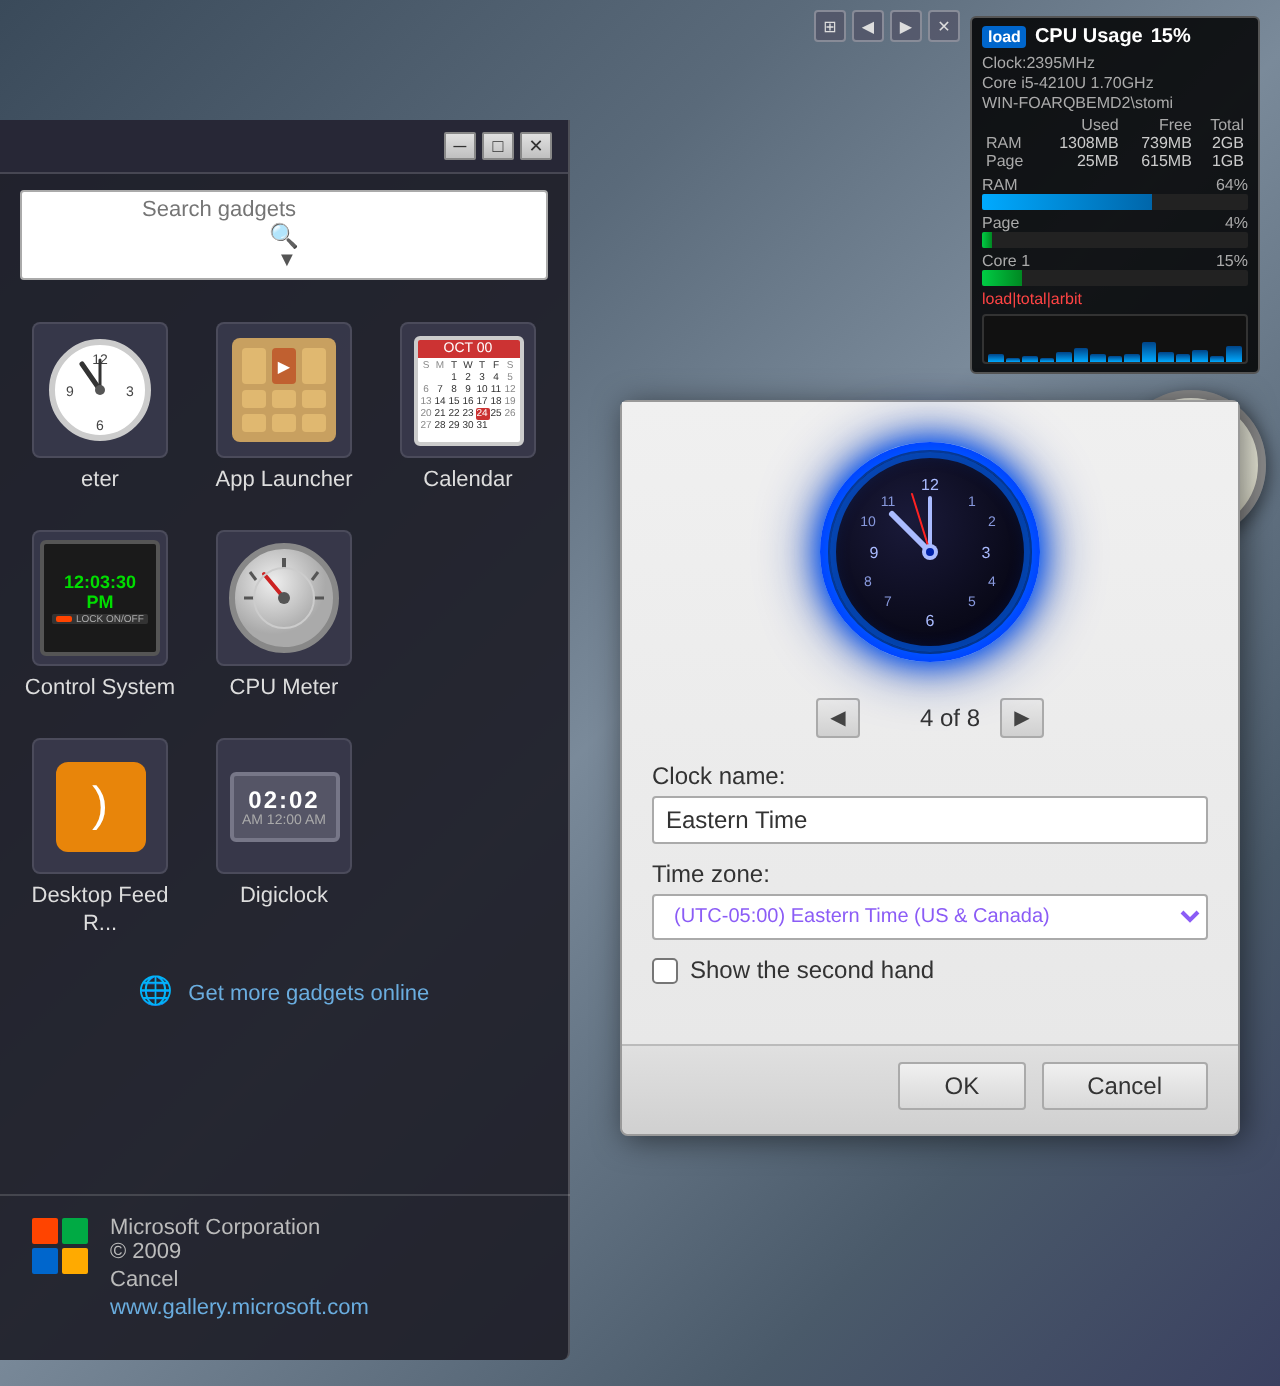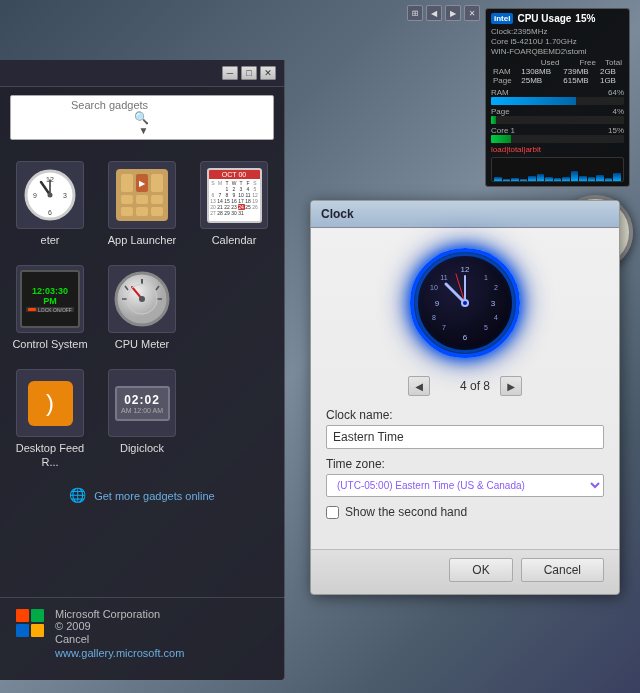--- a/index.html
+++ b/index.html
@@ -281,21 +281,21 @@
     }
 
     .cpu-table th {
       color: #aaa;
       font-weight: normal;
       text-align: right;
       padding: 0 2px;
     }
 
     .cpu-table td {
-      text-align: left;
+      text-align: right;
       padding: 0 2px;
     }
 
     .cpu-bar-container {
       height: 8px;
       background: #222;
       border-radius: 1px;
       overflow: hidden;
     }
 
@@ -544,21 +544,21 @@
 
 <div class="top-control-bar">
   <div class="ctrl-small-btn">⊞</div>
   <div class="ctrl-small-btn">◀</div>
   <div class="ctrl-small-btn">▶</div>
   <div class="ctrl-small-btn">✕</div>
 </div>
 
 <div class="cpu-widget">
   <div class="cpu-title-row">
-    <span class="intel-badge">intel</span>
+    <span class="intel-badge">load</span>
     <span class="cpu-title-text">CPU Usage</span>
     <span class="cpu-pct">15%</span>
   </div>
   <div class="cpu-info-row">
     <span>Clock:2395MHz</span>
   </div>
   <div class="cpu-info-row">
     <span>Core i5-4210U 1.70GHz</span>
   </div>
   <div class="cpu-info-row">
@@ -835,23 +835,20 @@
   </div>
 
   <div style="text-align:center;padding:5px 0 8px;">
     <span style="margin-right:4px;font-size:14px;">🌐</span>
     <a class="ms-link">Get more gadgets online</a>
   </div>
 </div>
 
 <div class="clock-dialog">
 
-  <div class="dialog-titlebar">
-    <span class="dialog-title">Clock</span>
-  </div>
 
   <div class="dialog-body">
 
     <div class="clock-preview">
       <div class="neon-clock">
         <div class="neon-clock-ring"></div>
 
         <svg width="95" height="95" viewBox="0 0 95 95" style="position:absolute;">
 
           <text x="47" y="16" text-anchor="middle" font-size="8" fill="#aabbff">12</text>

